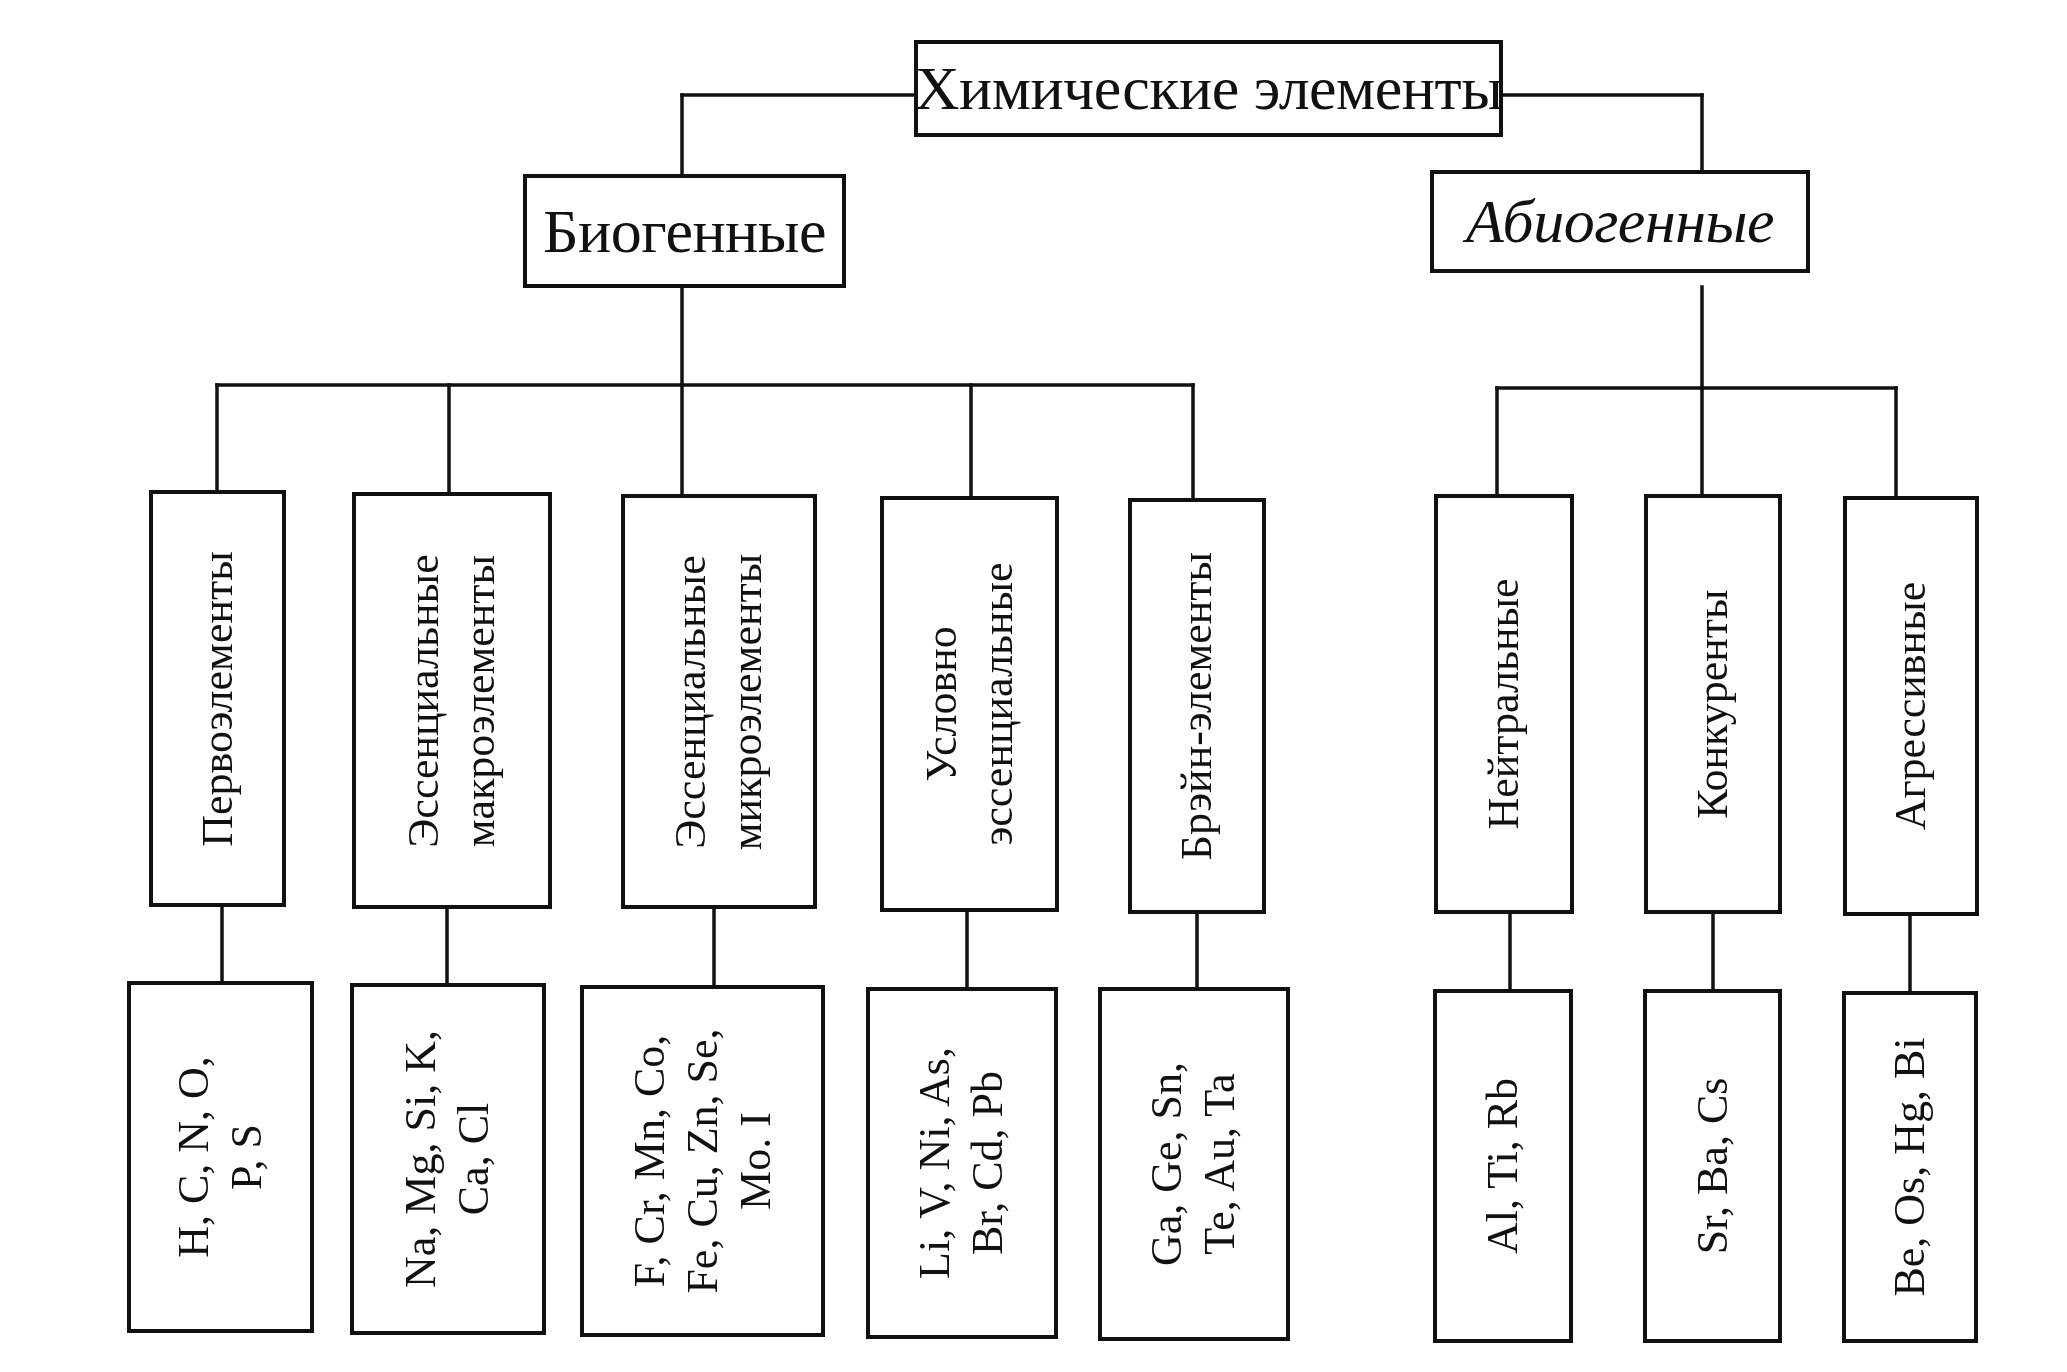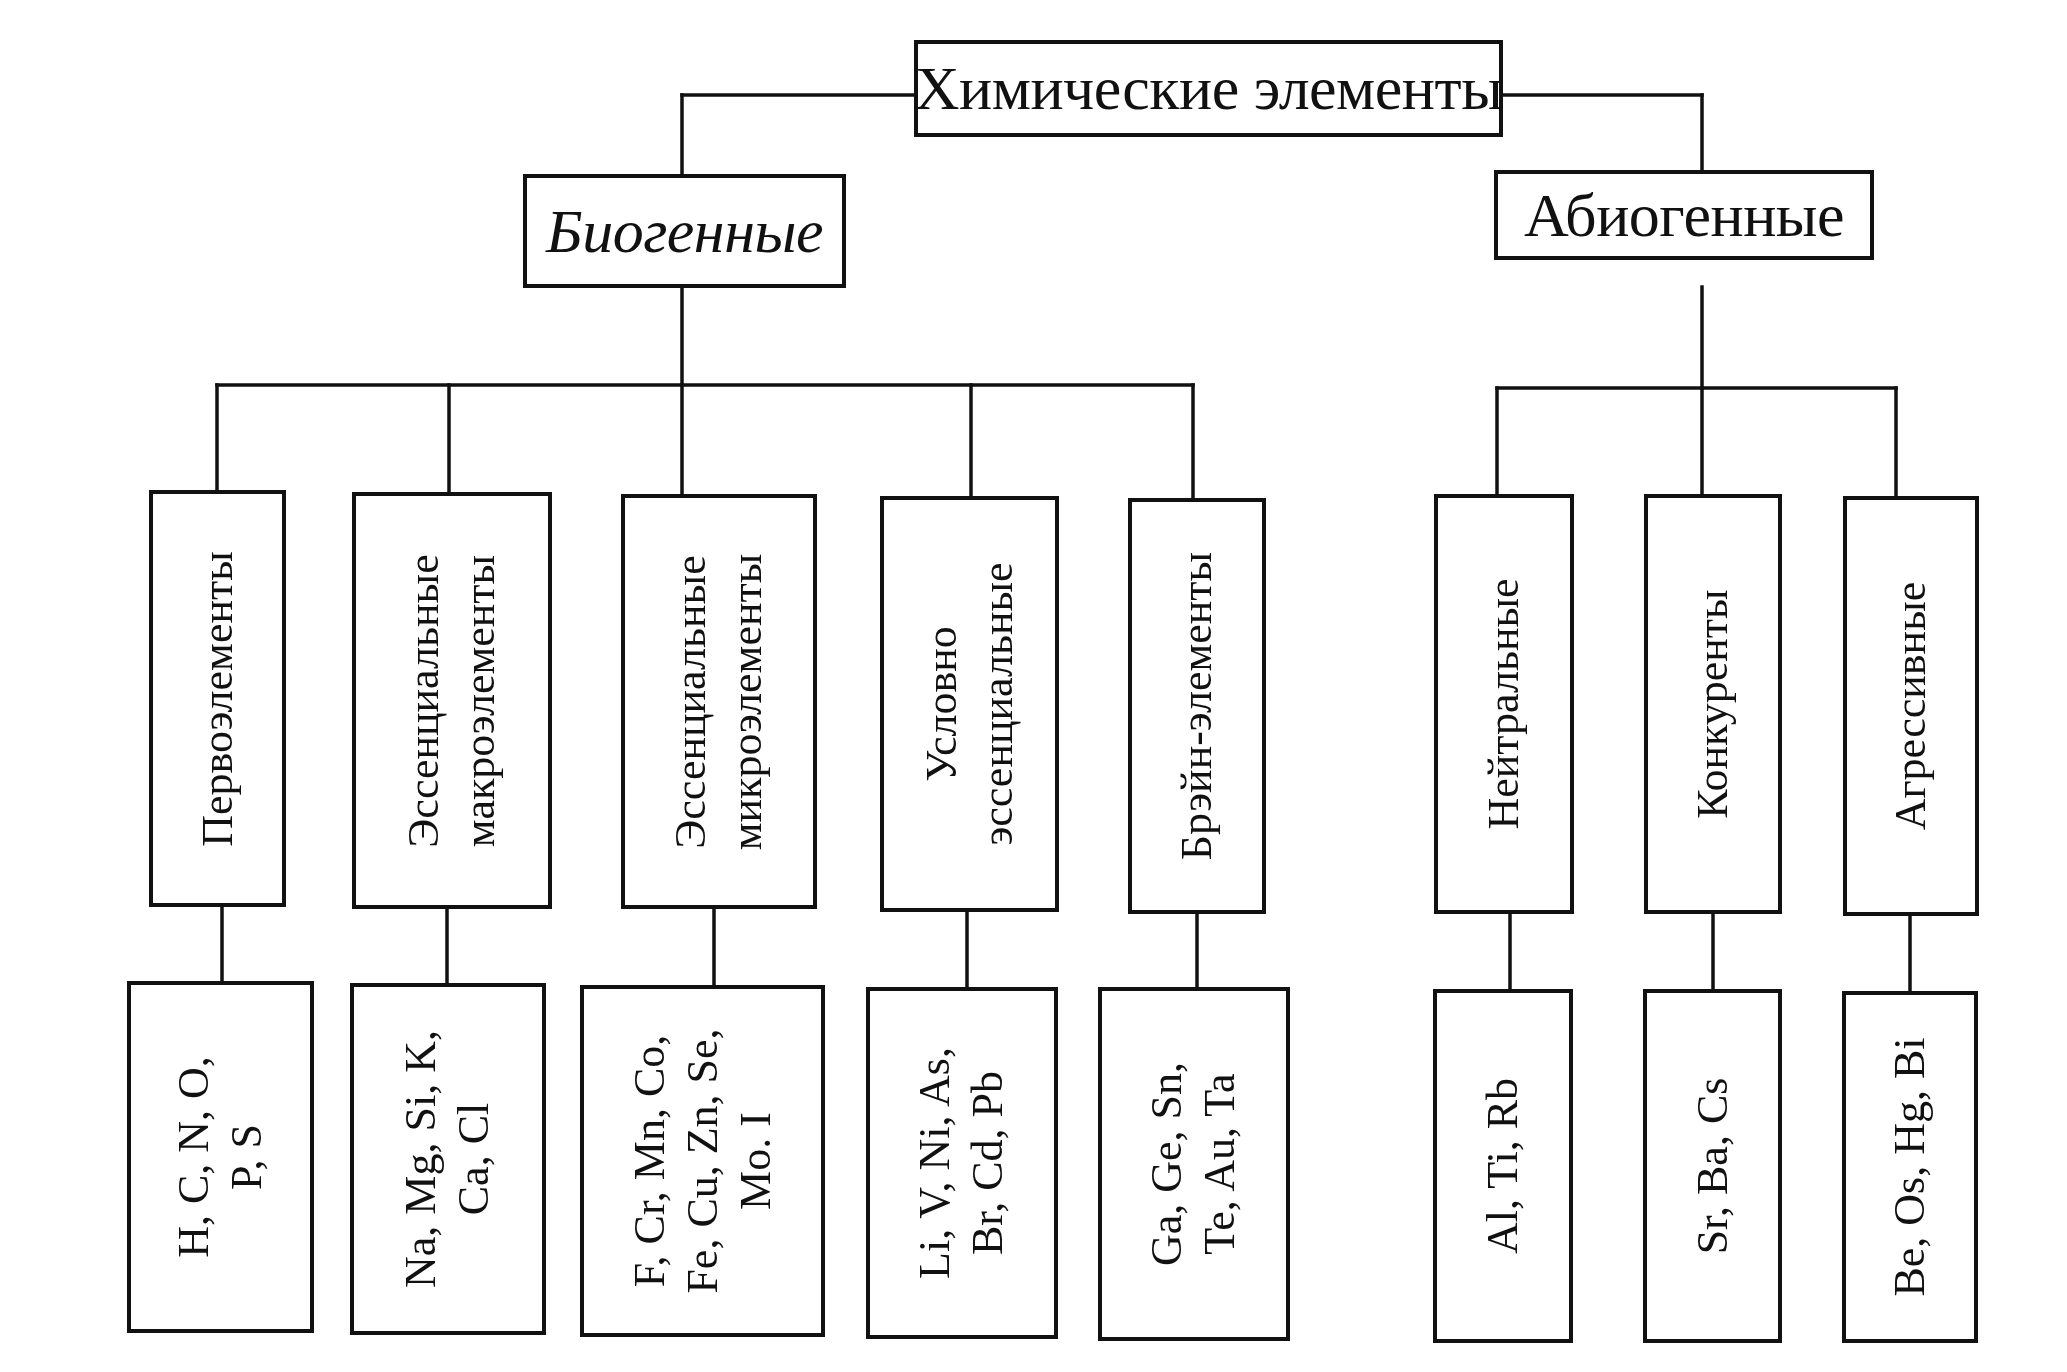--- a/index.html
+++ b/index.html
@@ -47,24 +47,24 @@
   <line x1="1197" y1="914" x2="1197" y2="989"></line>
   <line x1="1510" y1="914" x2="1510" y2="991"></line>
   <line x1="1713" y1="914" x2="1713" y2="991"></line>
   <line x1="1910" y1="916" x2="1910" y2="993"></line>
 </svg>
 
 <div class="box" style="left:914px; top:40px; width:589px; height:97px;">
   <span class="h-label">Химические элементы</span>
 </div>
 
-<div class="box" style="left:523px; top:174px; width:323px; height:114px;font-style:italic;">
+<div class="box" style="left:523px; top:174px; width:323px; height:114px;">
   <span class="h-label">Биогенные</span>
 </div>
-<div class="box" style="left:1494px; top:170px; width:380px; height:90px;">
+<div class="box" style="left:1430px; top:170px; width:380px; height:103px;font-style:italic;">
   <span class="h-label">Абиогенные</span>
 </div>
 
 <div id="categories">
     <div class="box cat" style="left: 149px; top: 490px; width: 137px; height: 417px;">
       <div class="v-wrap">
         <div class="v-line">Первоэлементы</div>
       </div>
     </div>
     <div class="box cat" style="left: 352px; top: 492px; width: 200px; height: 417px;">

